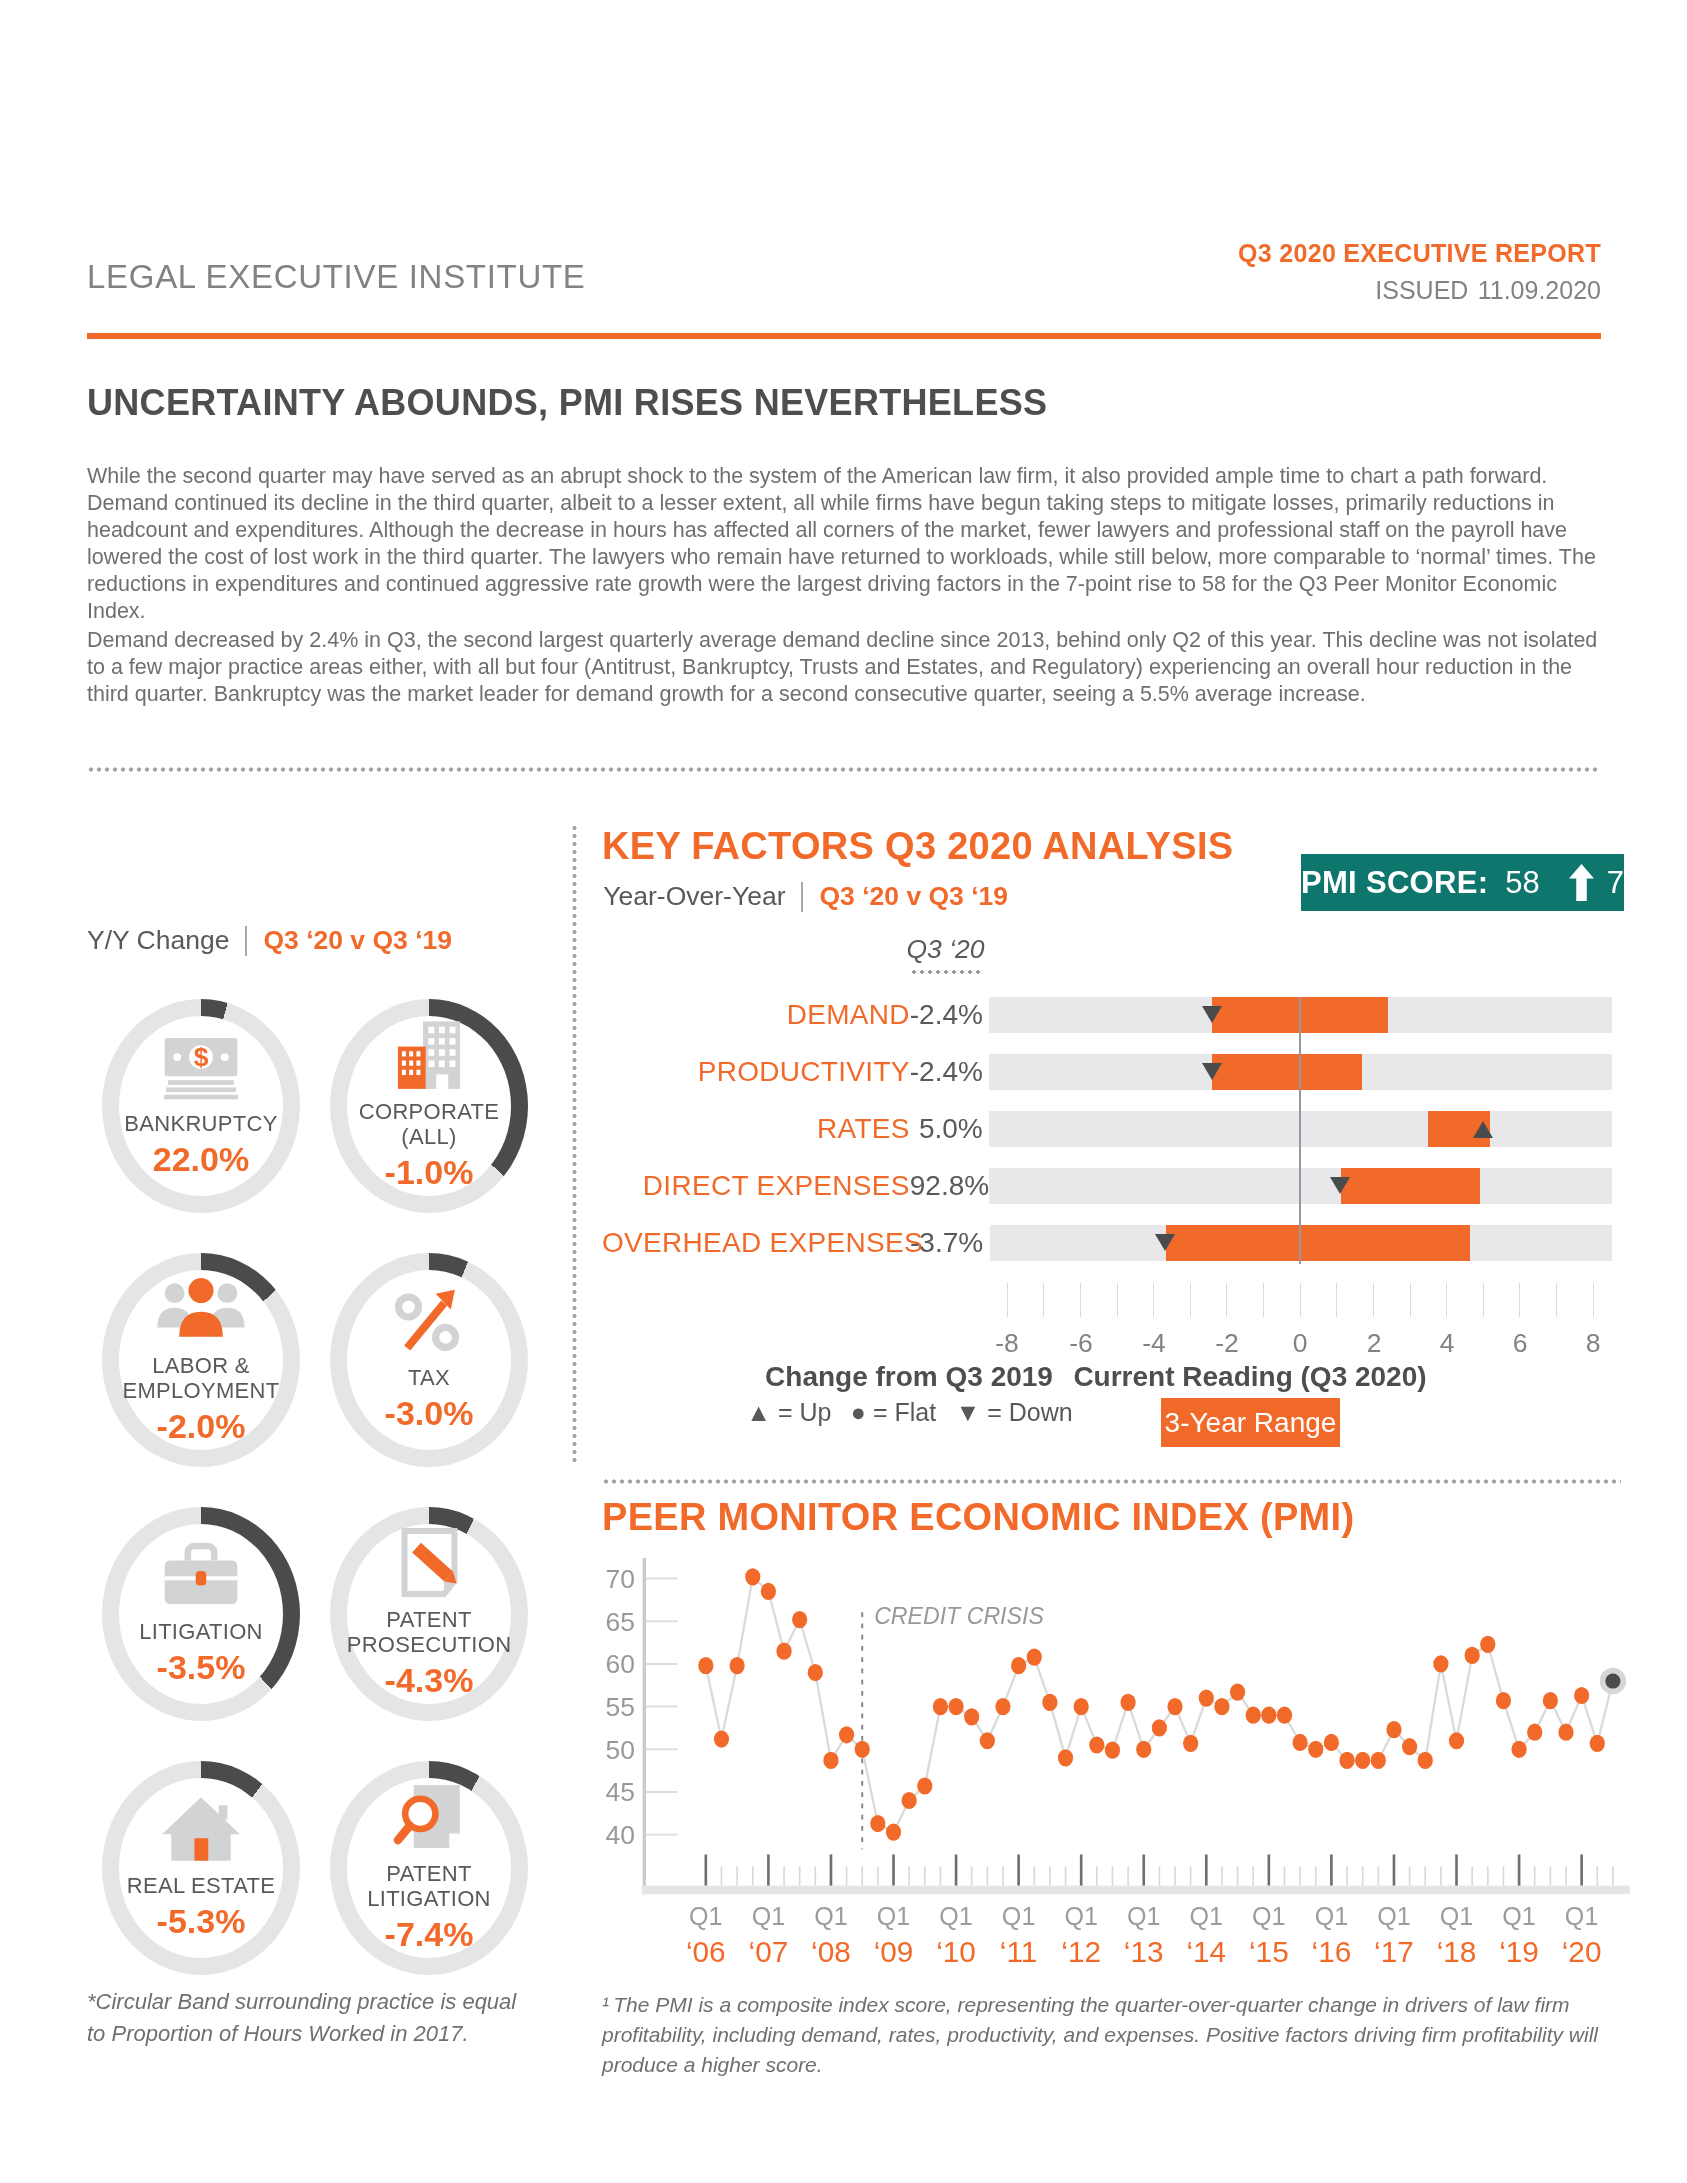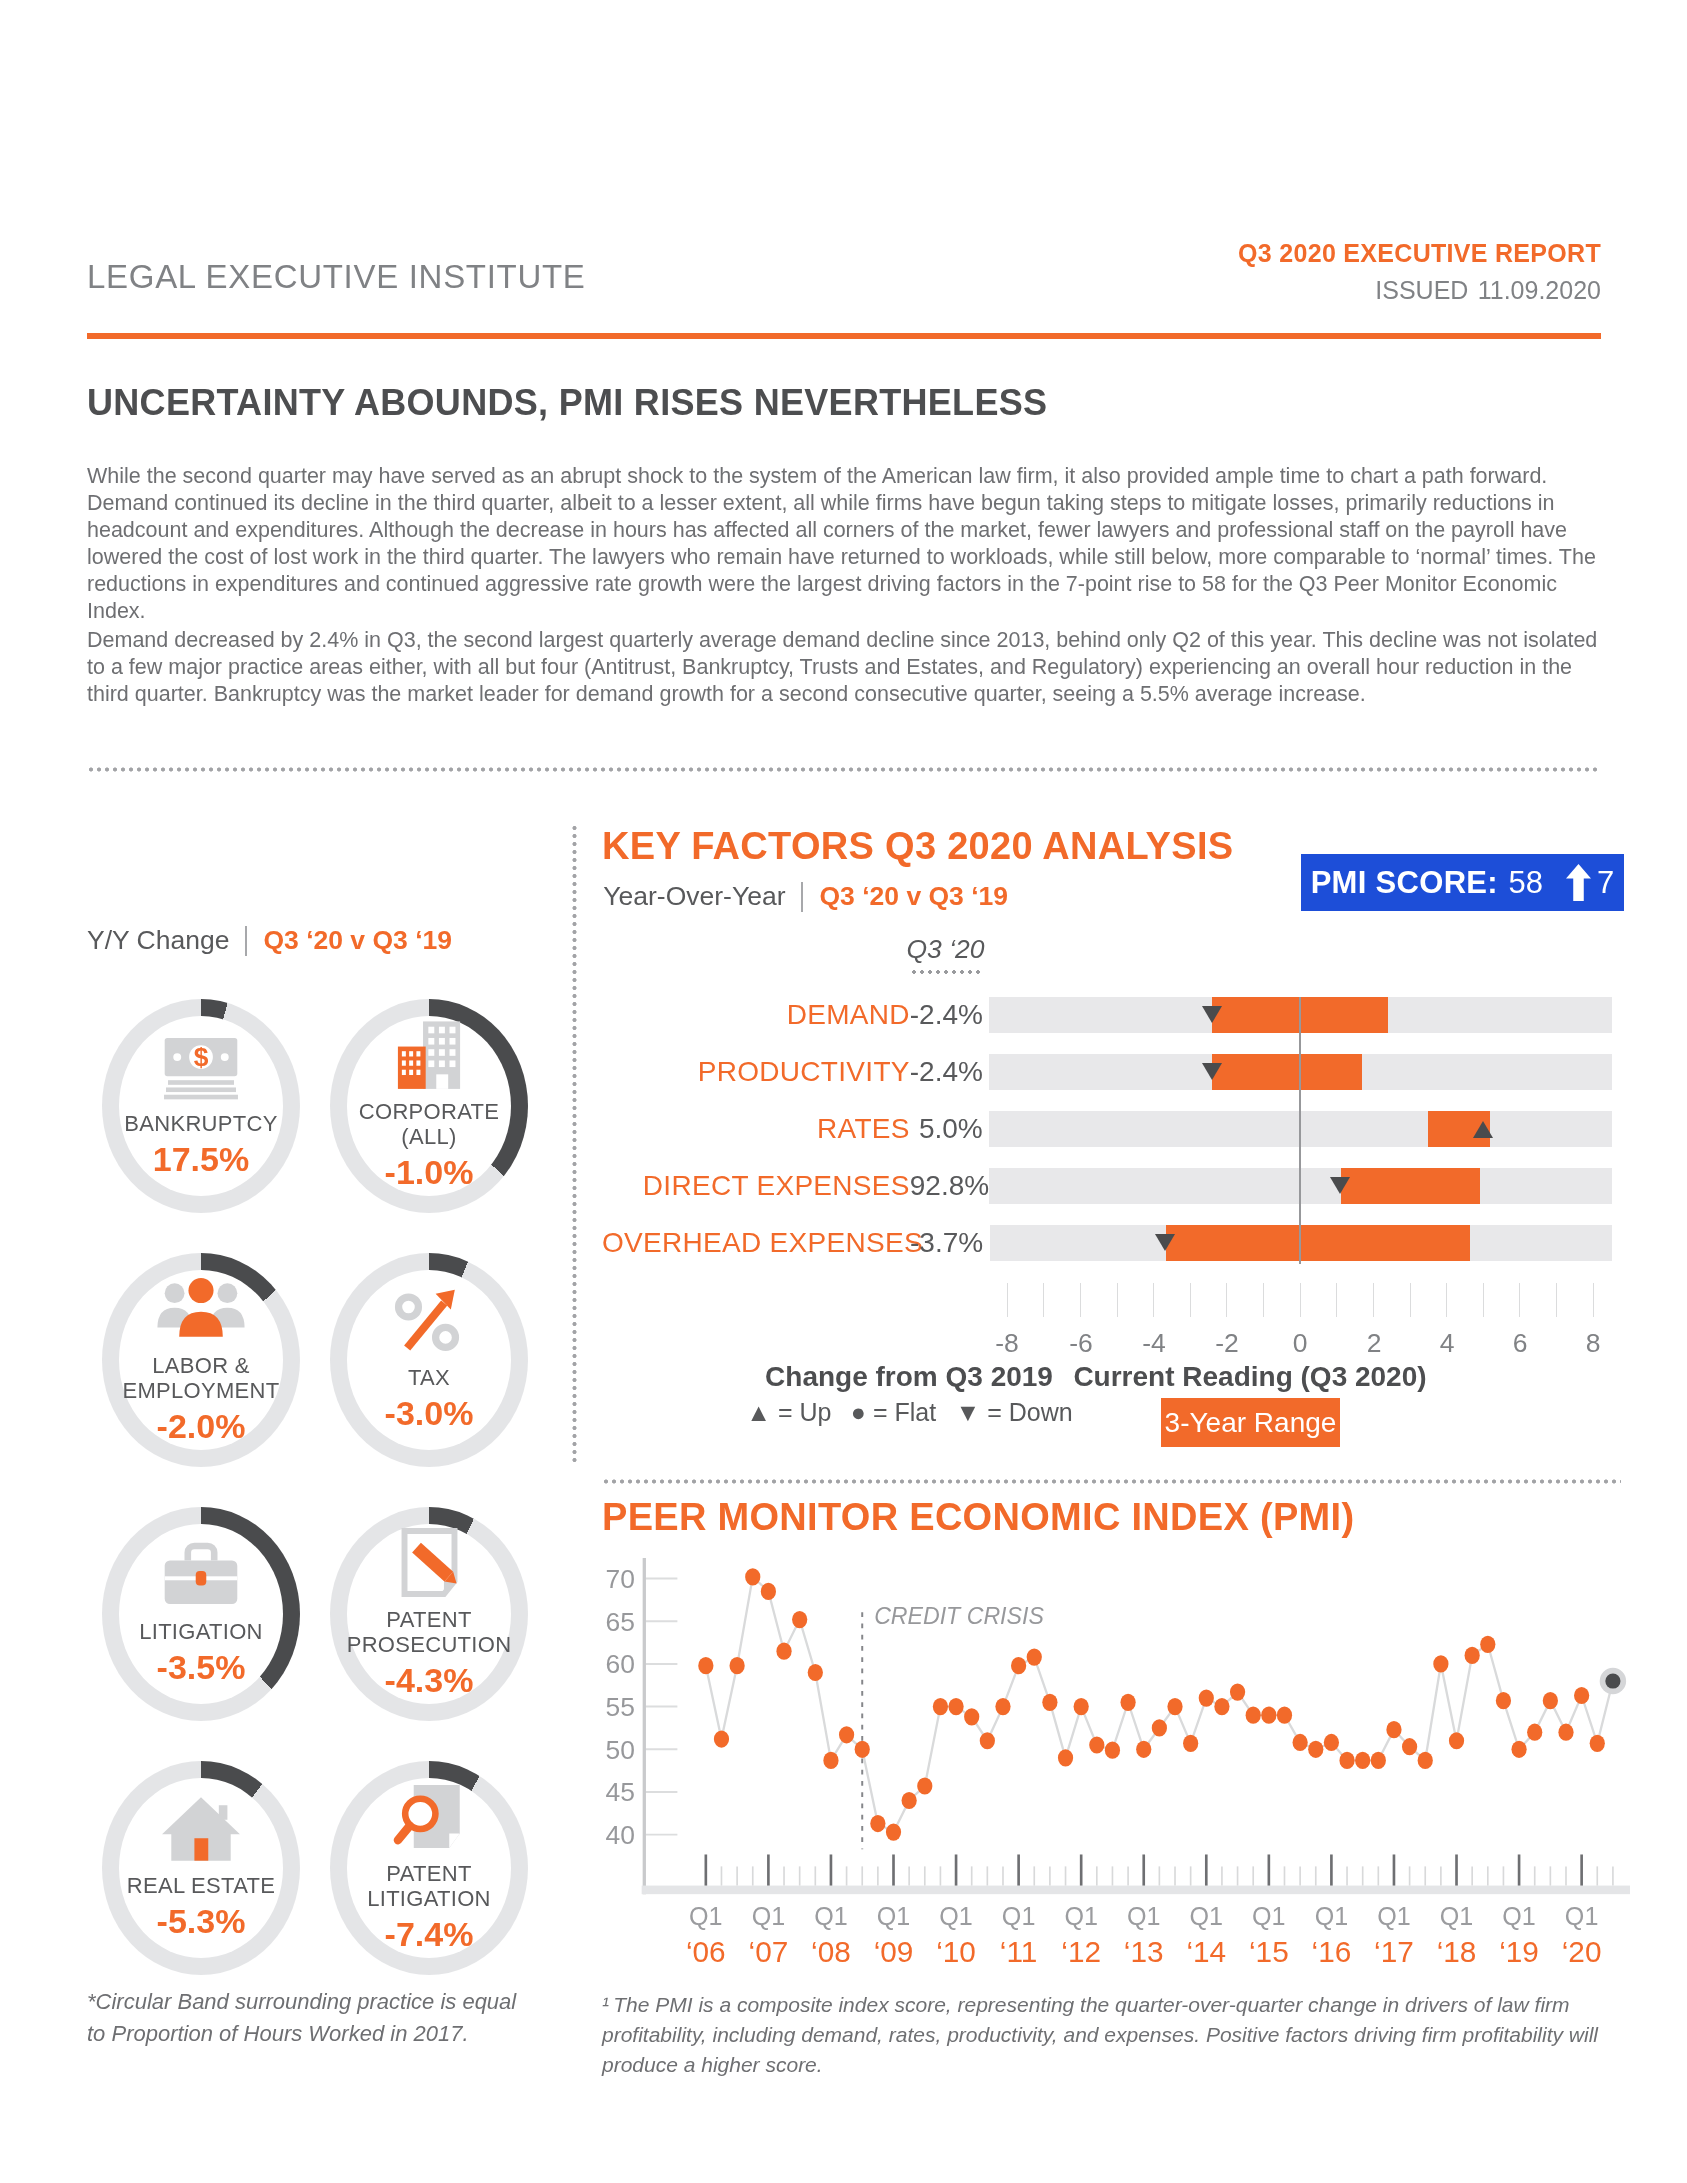--- a/index.html
+++ b/index.html
@@ -39,21 +39,21 @@
 
   
   .pcircle{position:absolute;width:198px;height:214px;border-radius:50%;}
   .pcircle .inner{position:absolute;left:17px;top:17px;right:17px;bottom:17px;background:#fff;border-radius:50%;display:flex;flex-direction:column;align-items:center;justify-content:center;text-align:center;}
   .pcircle .icon{height:69px;display:flex;align-items:center;justify-content:center;}
   .pcircle .plabel{margin-top:9.3px;font-size:22px;line-height:25px;color:#58595B;letter-spacing:0.3px;}
   .pcircle .pvalue{margin-top:4px;font-size:34px;font-weight:700;color:#F26A2A;}
   .left-foot{position:absolute;left:0;top:1166px;width:437px;font-size:22px;font-style:italic;line-height:32px;color:#6E6F72;}
 
   
-  .pmi-badge{position:absolute;left:699px;top:34px;width:323px;height:57px;background:#1d4ed8;display:flex;align-items:center;justify-content:center;color:#fff;}
+  .pmi-badge{position:absolute;left:699px;top:34px;width:323px;height:57px;background:#0f766e;display:flex;align-items:center;justify-content:space-between;color:#fff;}
   .pmi-badge .lbl{font-size:31px;font-weight:700;letter-spacing:0.3px;}
   .pmi-badge .scr{font-size:31px;margin-left:10.6px;}
   .pmi-badge .arrow{margin-left:22.5px;display:flex;align-items:center;}
   .pmi-badge .delta{font-size:31px;margin-left:6.6px;}
 
   
   .q3col{position:absolute;left:284px;top:114px;width:119px;text-align:center;font-size:26.5px;font-style:italic;color:#58595B;}
   .q3dots{position:absolute;left:308px;top:150px;width:71px;height:4px;background-image:radial-gradient(circle,#9A9B9E 1.6px,transparent 2px);background-size:8px 4px;background-repeat:repeat-x;}
   #factors{position:absolute;left:0;top:177px;width:1010px;}
   .f-row{display:flex;align-items:center;height:36px;margin-bottom:21px;}
@@ -114,21 +114,21 @@
                 <circle cx="65" cy="35" r="18" fill="#fff"></circle>
                 <text x="65" y="49" font-size="40" font-weight="bold" fill="#F26A2A" text-anchor="middle" font-family="Liberation Sans,sans-serif">$</text>
                 <circle cx="29" cy="35" r="6" fill="#fff"></circle>
                 <circle cx="101" cy="35" r="6" fill="#fff"></circle>
                 <rect x="15" y="70" width="100" height="7" fill="#D2D3D5"></rect>
                 <rect x="12" y="81" width="106" height="7" fill="#D2D3D5"></rect>
                 <rect x="9" y="92" width="112" height="7" fill="#D2D3D5"></rect>
               </svg>
             </div>
       <div class="plabel">BANKRUPTCY</div>
-      <div class="pvalue">17.5%</div>
+      <div class="pvalue">22.0%</div>
           </div>
         </div>
         <div class="pcircle" style="left: 243px; top: 179px; background: conic-gradient(rgb(74, 75, 77) 0deg, rgb(74, 75, 77) 37%, rgb(228, 229, 231) 37%, rgb(228, 229, 231) 100%);">
           <div class="inner">
       <div class="icon">
               <svg width="86" height="69" viewBox="0 0 130 104">
                 <rect x="56" y="2" width="56" height="102" fill="#D2D3D5"></rect>
                 <g fill="#fff">
                   <rect x="64" y="10" width="9" height="10"></rect>
                   <rect x="80" y="10" width="9" height="10"></rect>

